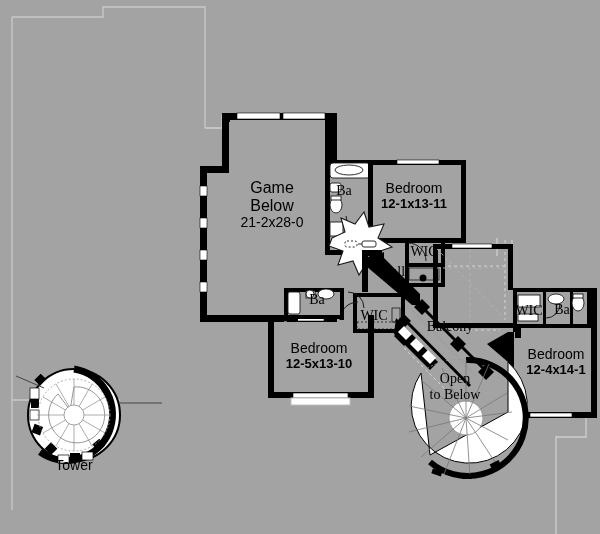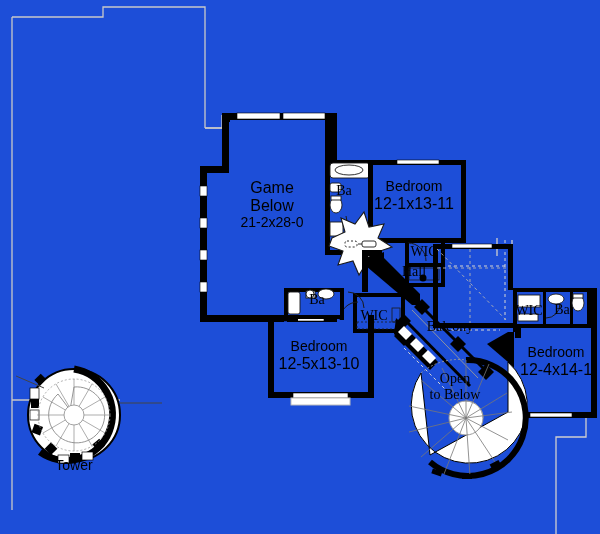--- a/index.html
+++ b/index.html
@@ -1,22 +1,22 @@
 <!DOCTYPE html>
 <html><head>
 <meta charset="utf-8">
 <style>
   html,body{margin:0;padding:0;background:#ffffff;}
   body{font-family:"Liberation Sans",sans-serif;}
-  #plan{position:relative;width:600px;height:534px;background:#1d4ed8;overflow:hidden;}
+  #plan{position:relative;width:600px;height:534px;background:#a3a3a3;overflow:hidden;}
   #plan svg{position:absolute;left:0;top:0;}
   .lbl{position:absolute;color:#000;text-align:center;white-space:nowrap;line-height:1.12;pointer-events:none;}
   .lbl-xl{font-size:16px;}
   .lbl-lg{font-size:14px;}
-  .lbl-md{font-size:16px;}
+  .lbl-md{font-size:13px;font-weight:bold;}
   .lbl-sm{font-size:14px;font-family:Liberation Serif, serif;}
   .ctr{transform:translate(-50%,-50%);}
 </style>
 </head>
 <body>
 
 <div id="plan">
 
   <svg width="600" height="534" viewBox="0 0 600 534">
 
@@ -370,17 +370,17 @@
     <div>Open</div>
     <div>to Below</div>
   </div>
 
   <div class="lbl ctr lbl-sm" style="left:344px;top:191px;">Ba</div>
   <div class="lbl ctr lbl-sm" style="left:317px;top:300px;">Ba</div>
   <div class="lbl ctr lbl-sm" style="left:562px;top:310px;">Ba</div>
   <div class="lbl ctr lbl-sm" style="left:424px;top:252px;">WIC</div>
   <div class="lbl ctr lbl-sm" style="left:374px;top:316px;">WIC</div>
   <div class="lbl ctr lbl-sm" style="left:529px;top:311px;">WIC</div>
-  <div class="lbl ctr lbl-sm" style="left:414px;top:272px;">Hall</div>
+  <div class="lbl ctr lbl-sm" style="left:393px;top:272px;">Hall</div>
   <div class="lbl ctr lbl-sm" style="left:450px;top:327px;">Balcony</div>
   <div class="lbl ctr lbl-lg" style="left:74px;top:466px;text-align:right;">Tower</div>
 
 </div>
 
 </body></html>

